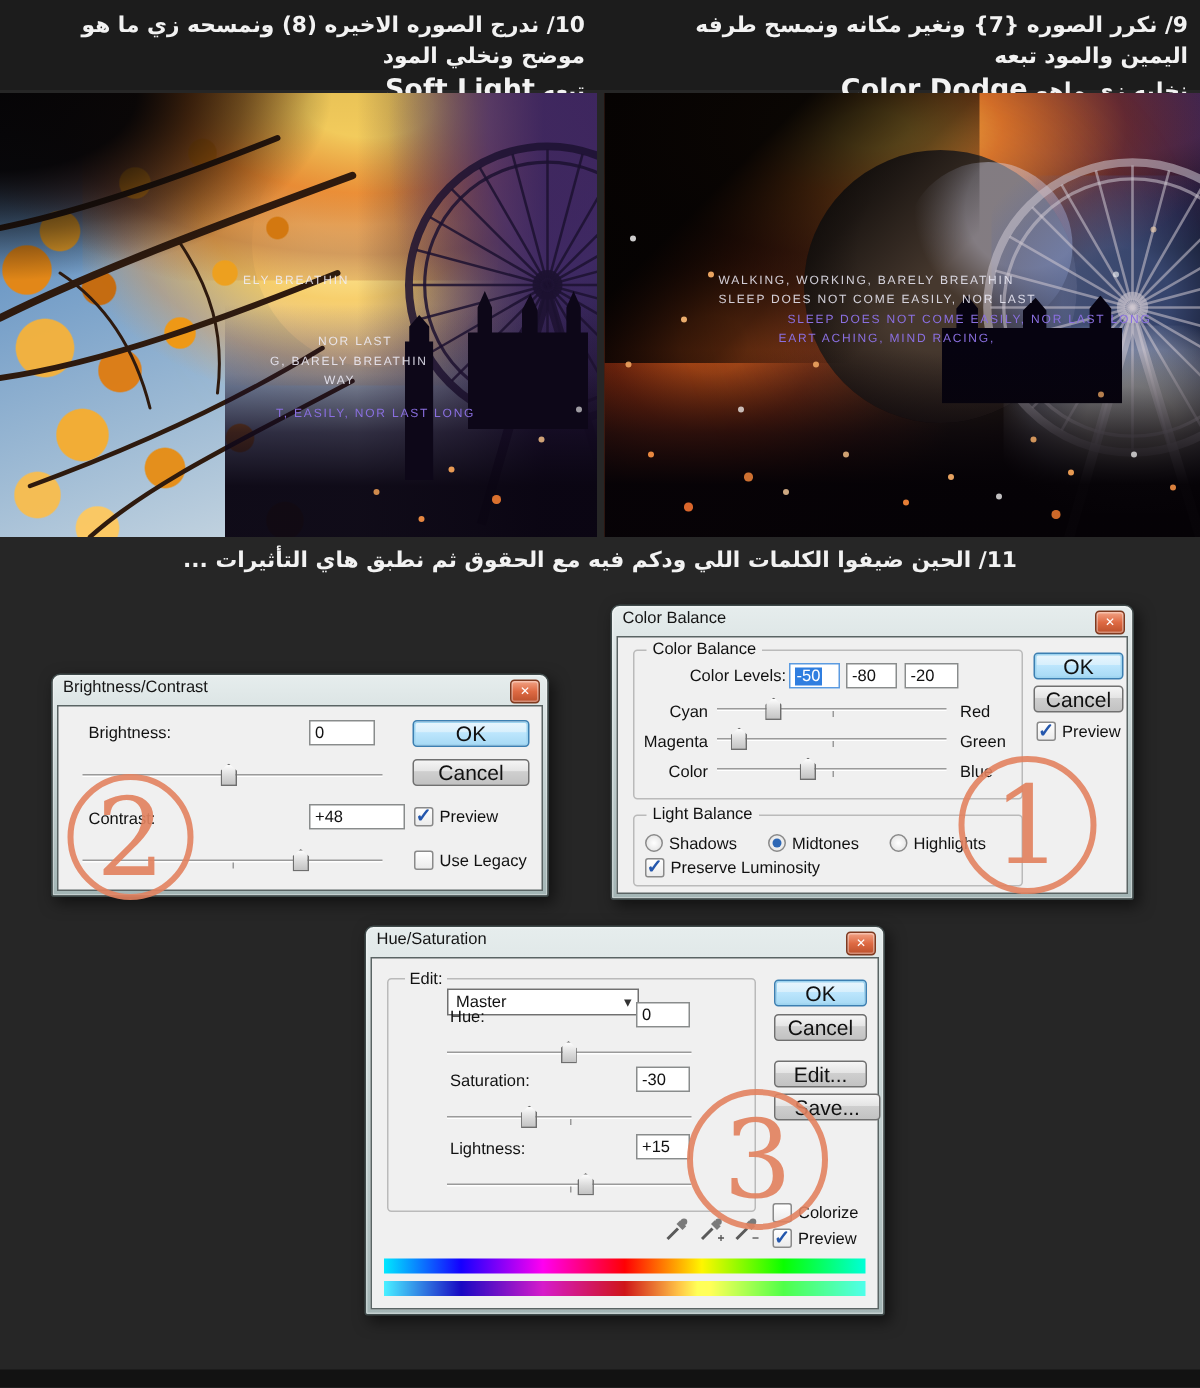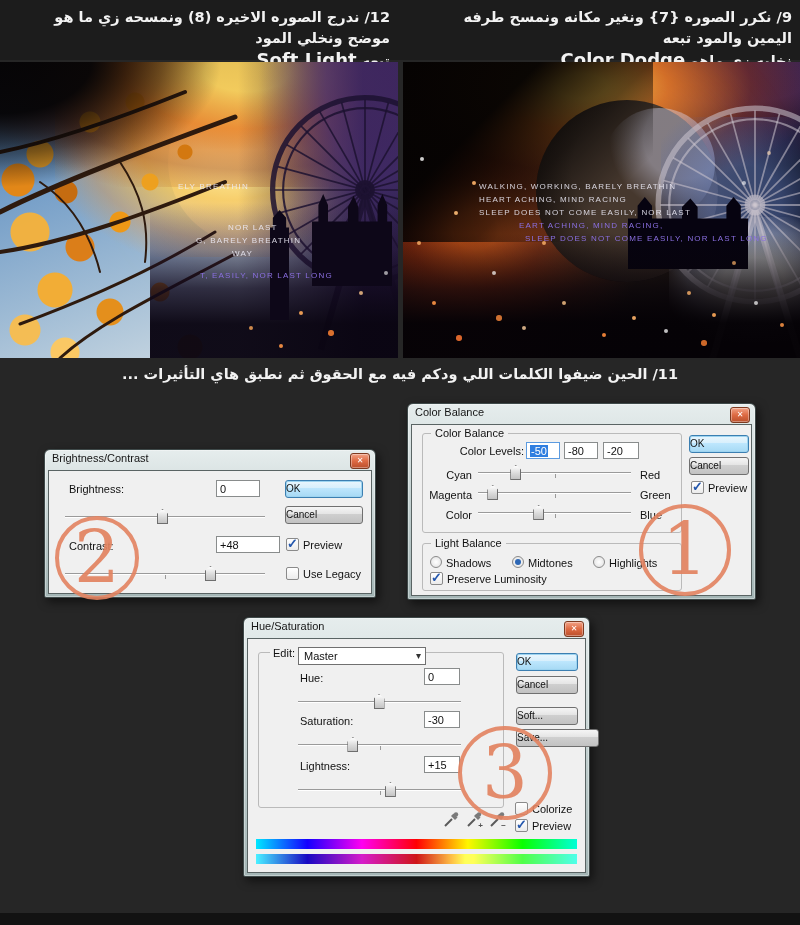--- a/index.html
+++ b/index.html
@@ -110,21 +110,21 @@
        color:#fff;text-align:center;}
   .dlg-close::after{content:"✕";font-size:8px;line-height:14px;display:block;}
   .client{position:absolute;left:3px;right:3px;top:20px;bottom:3px;background:#f0f0f0;border:1px solid #5a6464;}
   .lbl{position:absolute;font-size:11px;color:#111;white-space:nowrap;}
   .field{position:absolute;height:17px;border:1px solid #898c8c;background:#fff;font-size:11px;color:#111;
          padding:2px 3px 0;box-sizing:border-box;white-space:nowrap;}
   .field.focus{border-color:#5c9be0;}
   .sel-text{background:#2f7ee0;color:#fff;padding:0 1px;}
   .btn{position:absolute;height:18px;border:1px solid #707070;border-radius:3px;box-sizing:border-box;
        background:linear-gradient(#f5f5f5,#e4e4e4 45%,#cfcfcf 46%,#c2c2c2);
-       font-size:10px;color:#111;line-height:16px;}
+       font-size:14px;color:#111;text-align:center;line-height:16px;}
   .btn.default{border-color:#3c7fb1;background:linear-gradient(#eaf6fd,#d7effc 45%,#bde6fd 46%,#a6d9f4);
        box-shadow:0 0 0 1px #9ed4f0 inset;}
   .grp{position:absolute;border:1px solid #bababa;border-radius:3px;}
   .grp-lbl{position:absolute;top:-7px;left:8px;background:#f0f0f0;padding:0 4px;font-size:11px;color:#111;white-space:nowrap;}
   .slider{position:absolute;height:16px;}
   .track{position:absolute;left:0;right:0;top:7px;height:1px;background:#9a9a9a;box-shadow:0 1px 0 #fff;}
   .ctick{position:absolute;left:50%;top:9px;width:1px;height:4px;background:#9a9a9a;}
   .thumb{position:absolute;top:0;width:11px;height:15px;margin-left:-6px;
          background:linear-gradient(#fdfdfd,#d8d8d8 60%,#c4c4c4);border:1px solid #6e6e6e;box-sizing:border-box;
          clip-path:polygon(50% 0,100% 32%,100% 100%,0 100%,0 32%);}
@@ -155,21 +155,21 @@
 </head>
 <body>
 
 <div class="abs" id="header">
   <div class="abs ar" id="step9">
     <span>9/ نكرر الصوره {7} ونغير مكانه ونمسح طرفه اليمين والمود تبعه</span><br>
     <span>نخليه زي ماهو</span>
     <span class="mode">Color Dodge</span>
   </div>
   <div class="abs ar" id="step10">
-    <span>12/ ندرج الصوره الاخيره (8) ونمسحه زي ما هو موضح ونخلي المود</span><br>
+    <span>10/ ندرج الصوره الاخيره (8) ونمسحه زي ما هو موضح ونخلي المود</span><br>
     <span>تبعه</span>
     <span class="mode">Soft Light</span>
   </div>
 </div>
 
 <div class="abs art" id="art-left">
   <div class="layer l-sky"></div>
   <div class="layer l-moon"></div>
   <div class="layer l-glow"></div>
   <div class="layer l-burn"></div>
@@ -206,21 +206,21 @@
         <line x1="100" y1="14" x2="100" y2="186" transform="rotate(165 100 100)"></line>
       </g>
       <path d="M100,105 L58,252 M100,105 L145,252" stroke-width="6"></path>
     </g>
   </svg>
   <div class="layer sil-grad-l"></div>
   <div class="layer tower bigben" style="left:270px;top:148px;width:19px;height:110px"></div>
   <div class="layer tower westmin" style="left:312px;top:132px;width:80px;height:92px"></div>
   <div class="layer l-corner"></div>
   <div class="layer stars-l" style="left:0;top:0"></div>
-  <div class="layer overlay-txt" style="left:136px;top:118px">
+  <div class="layer overlay-txt" style="left:120px;top:118px">
     <div style="padding-left:42px">ELY BREATHIN</div>
     <div style="padding-left:92px;margin-top:28px">NOR LAST</div>
     <div style="padding-left:60px">G, BARELY BREATHIN</div>
     <div style="padding-left:96px">WAY</div>
     <div class="purple" style="padding-left:64px;margin-top:9px">T, EASILY, NOR LAST LONG</div>
   </div>
 </div>
 
 <div class="abs art" id="art-right">
   <div class="layer r-neb"></div>
@@ -250,24 +250,23 @@
       </g>
       <path d="M100,105 L58,252 M100,105 L145,252" stroke-width="6"></path>
     </g>
   </svg>
   <div class="layer tower westmin" style="left:225px;top:135px;width:120px;height:72px;background:#060310"></div>
   <div class="layer r-ground"></div>
   <div class="layer r-corner"></div>
   <div class="layer stars" style="left:0;top:0"></div>
   <div class="layer overlay-txt" style="left:76px;top:118px">
     <div>WALKING, WORKING, BARELY BREATHIN</div>
-    <div>HEART ACHING, MIND RACING</div>
     <div>SLEEP DOES NOT COME EASILY, NOR LAST</div>
+    <div class="purple" style="padding-left:46px">SLEEP DOES NOT COME EASILY, NOR LAST LONG</div>
     <div class="purple" style="padding-left:40px">EART ACHING, MIND RACING,</div>
-    <div class="purple" style="padding-left:46px">SLEEP DOES NOT COME EASILY, NOR LAST LONG</div>
   </div>
 </div>
 
 <div class="abs ar" id="step11">
   <span>11/ الحين ضيفوا الكلمات اللي ودكم فيه مع الحقوق ثم نطبق هاي التأثيرات ...</span>
 </div>
 
 <div class="dlg" id="dlg-cb" style="left:407px;top:403px;width:347px;height:195px">
   <div class="dlg-title">Color Balance</div>
   <div class="dlg-close"></div>
@@ -319,21 +318,21 @@
     <div class="btn default" style="left:277px;top:10px;width:60px">OK</div>
     <div class="btn" style="left:277px;top:32px;width:60px">Cancel</div>
     <span class="cb on" style="left:279px;top:56px"></span>
     <span class="cb-lbl" style="left:296px;top:57px">Preview</span>
   </div>
   <div class="num-circle" style="left:231px;top:100px;width:92px;height:92px">
     <span>1</span>
   </div>
 </div>
 
-<div class="dlg" id="dlg-bc" style="left:44px;top:449px;width:330px;height:147px">
+<div class="dlg" id="dlg-bc" style="left:34px;top:449px;width:330px;height:147px">
   <div class="dlg-title">Brightness/Contrast</div>
   <div class="dlg-close"></div>
   <div class="client">
     <span class="lbl" style="left:20px;top:12px">Brightness:</span>
     <div class="field" style="left:167px;top:9px;width:44px"><span>0</span></div>
     <div class="btn default" style="left:236px;top:9px;width:78px">OK</div>
     <div class="slider" style="left:16px;top:38px;width:200px">
       <div class="track"></div>
         <div class="ctick"></div>
       <div class="thumb" style="left:49%"></div>
@@ -355,21 +354,21 @@
     <span>2</span>
   </div>
 </div>
 
 <div class="dlg" id="dlg-hs" style="left:243px;top:617px;width:345px;height:258px">
   <div class="dlg-title">Hue/Saturation</div>
   <div class="dlg-close"></div>
   <div class="client">
     <div class="grp" style="left:10px;top:13px;width:244px;height:154px"></div>
     <span class="lbl" style="left:22px;top:8px;background:#f0f0f0;padding:0 3px">Edit:</span>
-    <div class="combo" style="left:50px;top:8px;width:128px">
+    <div class="combo" style="left:50px;top:20px;width:128px">
       <span>Master</span>
     </div>
     <span class="lbl" style="left:52px;top:33px">Hue:</span>
     <div class="field" style="left:176px;top:29px;width:36px"><span>0</span></div>
     <div class="slider" style="left:50px;top:55px;width:163px">
       <div class="track"></div>
         <div class="ctick"></div>
       <div class="thumb" style="left:50%"></div>
     </div>
     <span class="lbl" style="left:52px;top:76px">Saturation:</span>
@@ -382,22 +381,22 @@
     <span class="lbl" style="left:52px;top:121px">Lightness:</span>
     <div class="field" style="left:176px;top:117px;width:36px"><span>+15</span></div>
     <div class="slider" style="left:50px;top:143px;width:163px">
       <div class="track"></div>
         <div class="ctick"></div>
       <div class="thumb" style="left:57%"></div>
     </div>
 
     <div class="btn default" style="left:268px;top:14px;width:62px">OK</div>
     <div class="btn" style="left:268px;top:37px;width:62px">Cancel</div>
-    <div class="btn" style="left:268px;top:68px;width:62px">Soft...</div>
-    <div class="btn" style="left:268px;top:90px;width:83px">Save...</div>
+    <div class="btn" style="left:268px;top:68px;width:62px">Edit...</div>
+    <div class="btn" style="left:268px;top:90px;width:71px">Save...</div>
 
     <div class="eyedroppers" style="left:195px;top:172px">
       <span class="ed">
         <svg width="16" height="17">
             <path d="M2 15 L9 8" stroke="#5a5a5a" stroke-width="2" fill="none"></path>
             <path d="M8 5 l4 4 2.5-2.5 -4-4 z" fill="#7a7a7a"></path>
             <circle cx="13" cy="3.5" r="2.2" fill="#7a7a7a"></circle>
           </svg>
       </span>
       <span class="ed">

